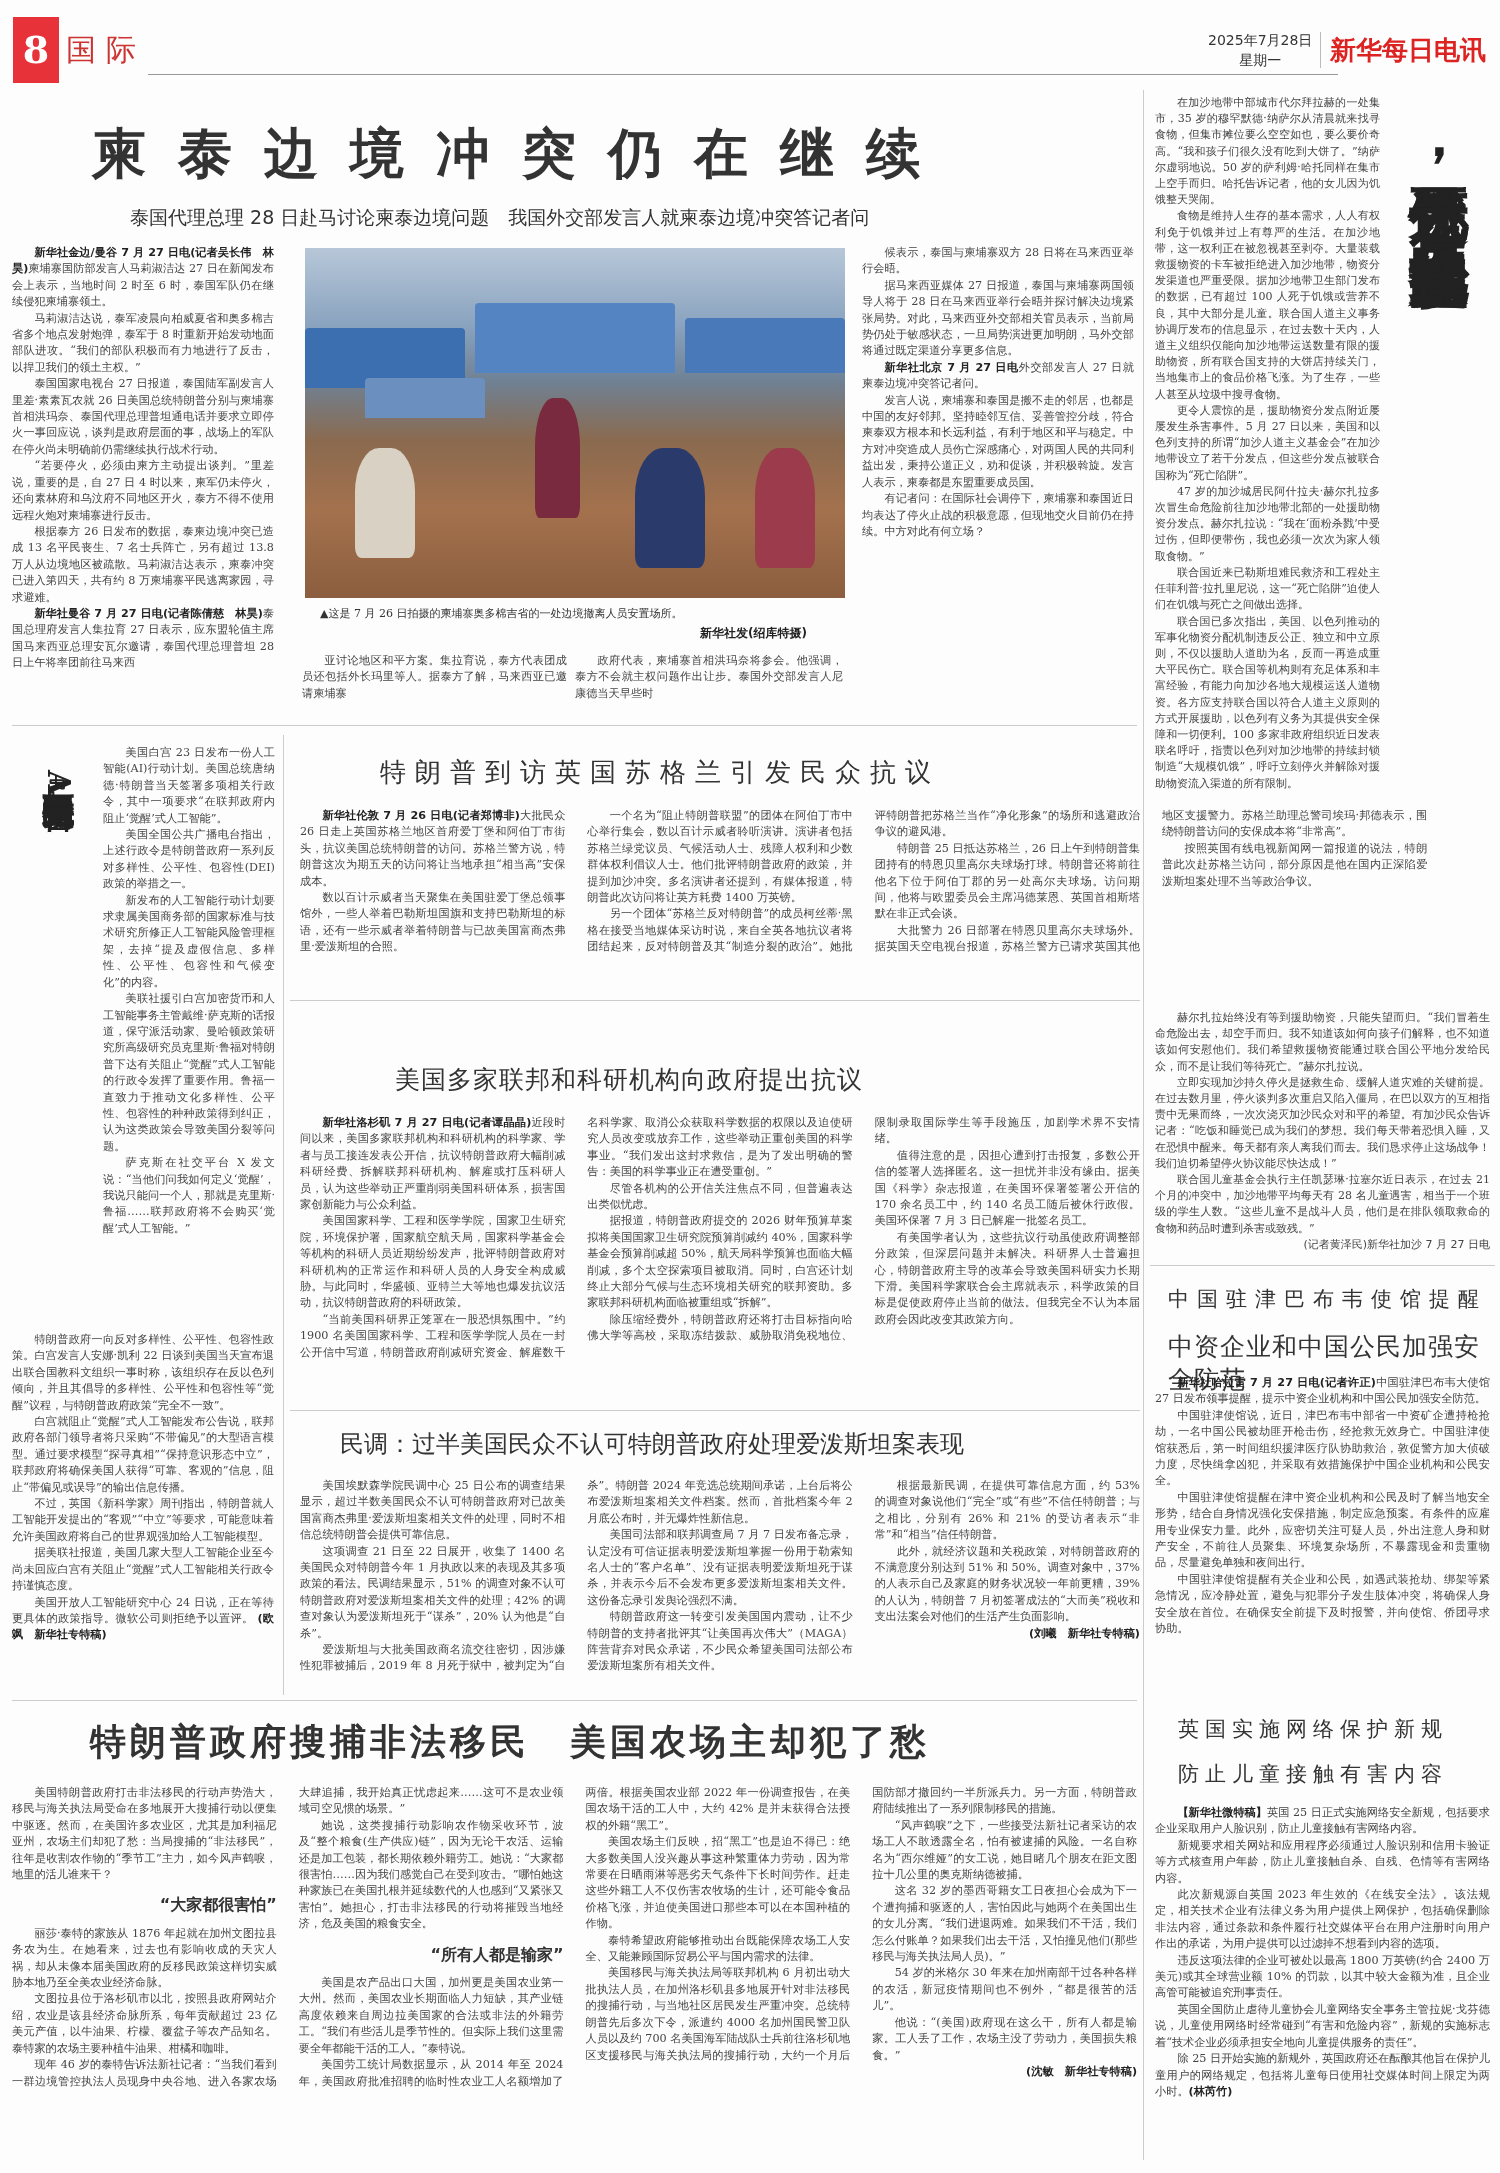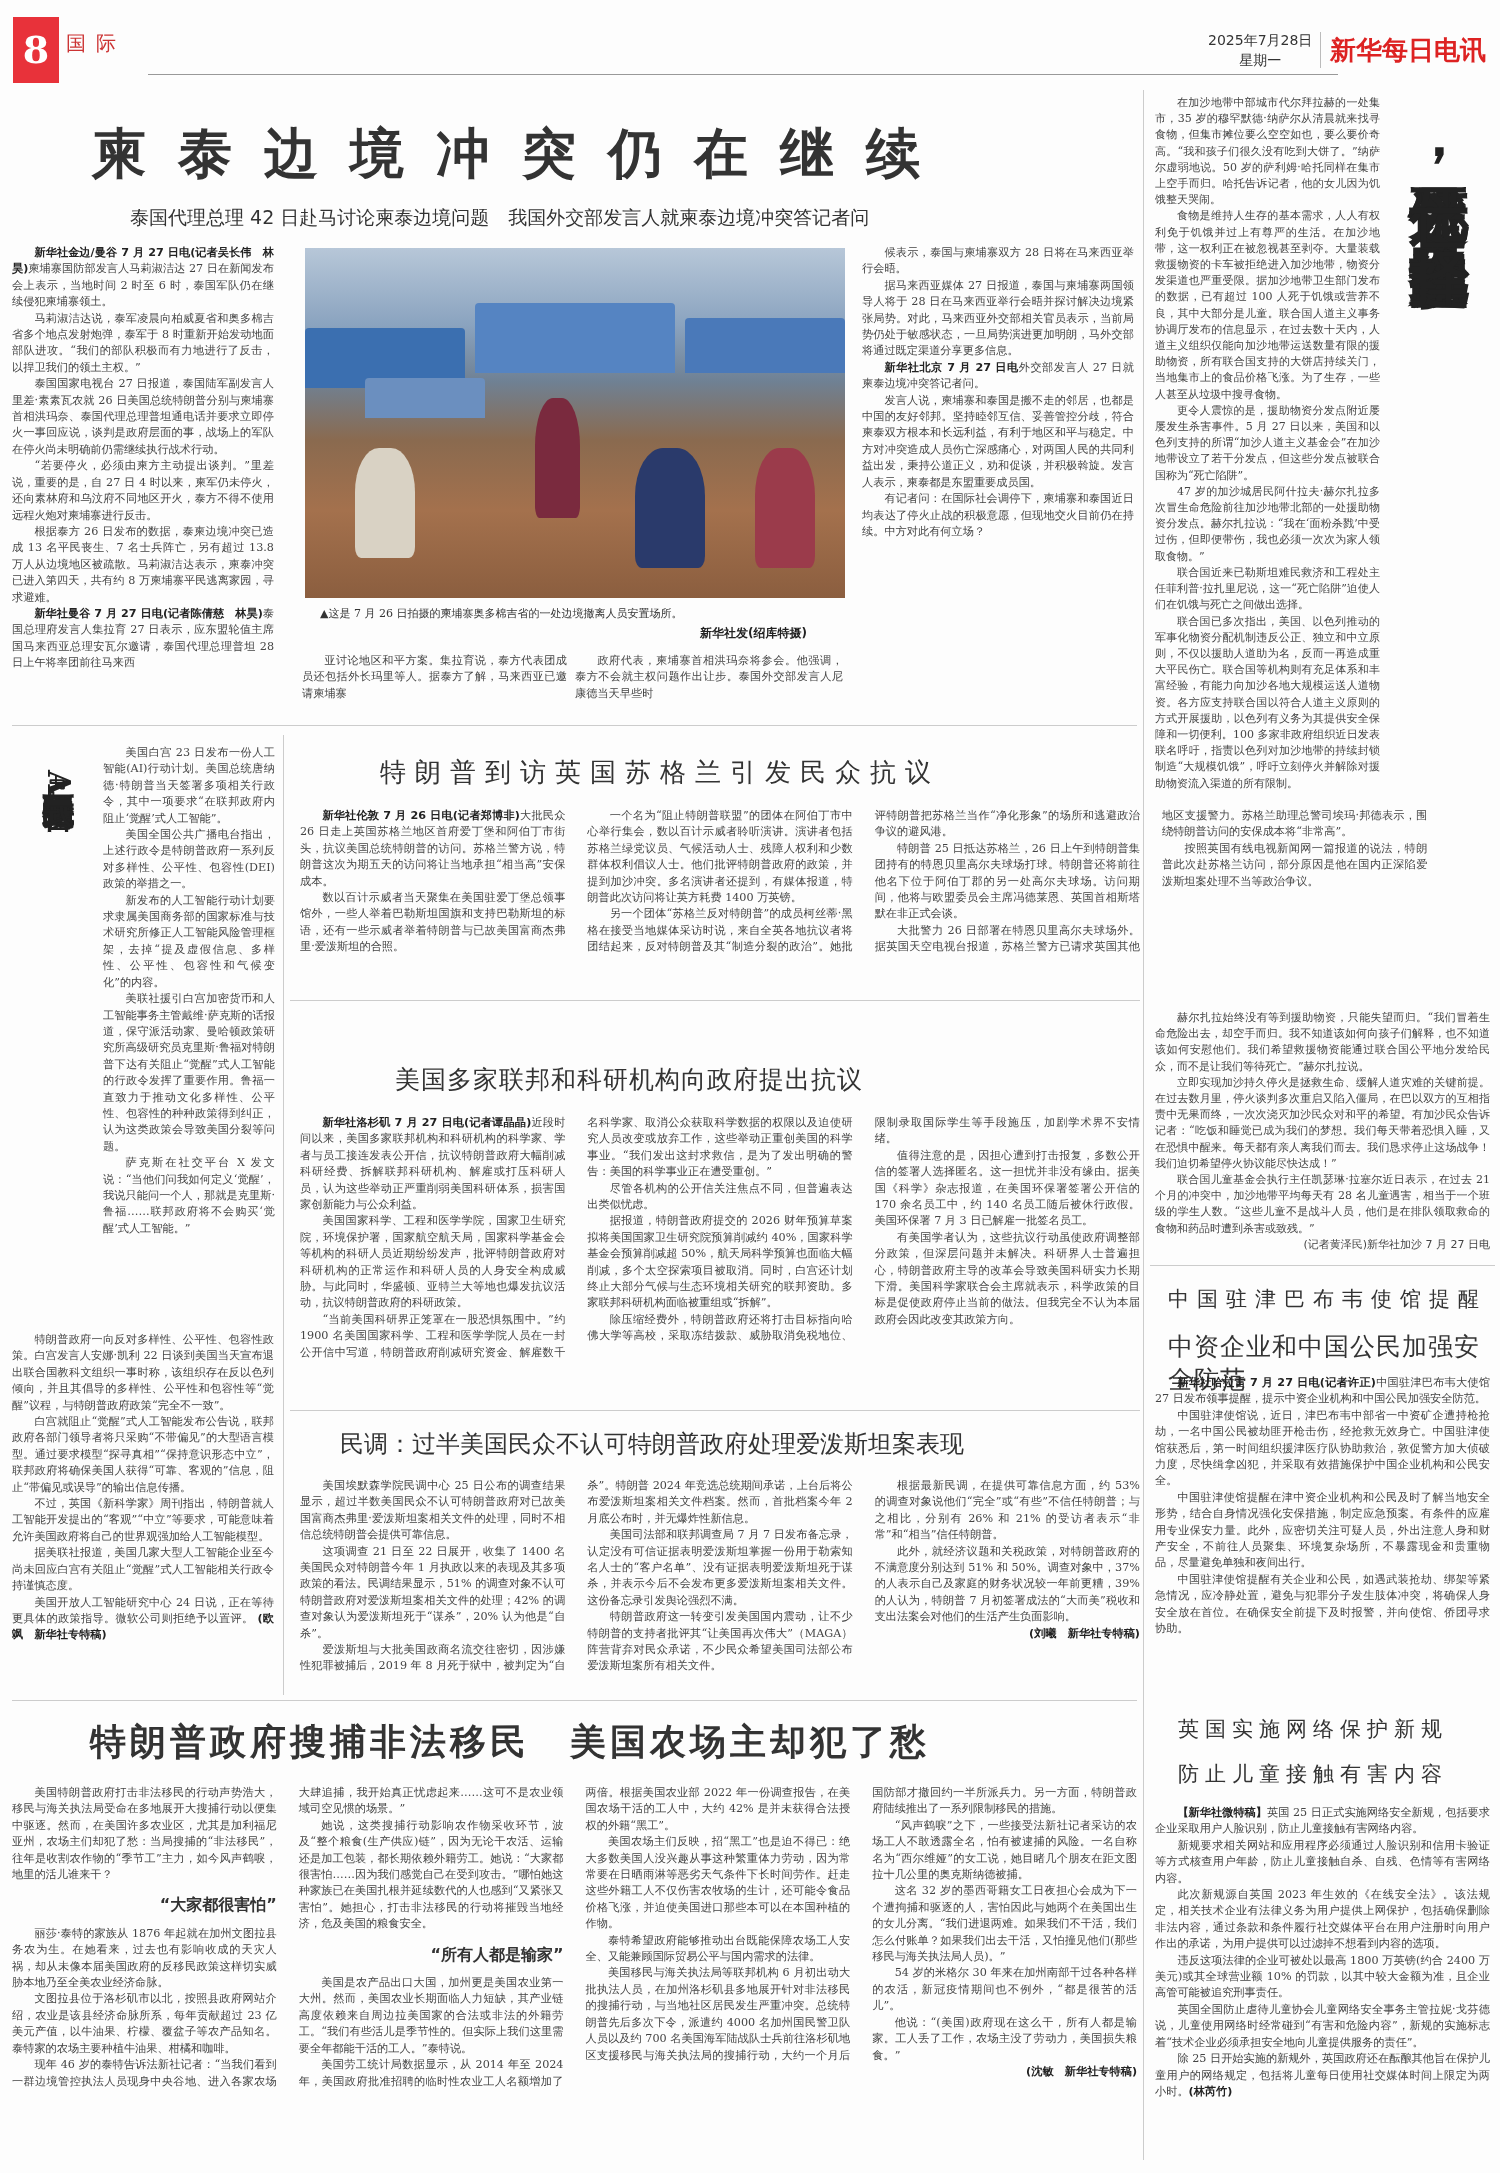--- a/index.html
+++ b/index.html
@@ -2,21 +2,21 @@
 <html><head>
 <meta charset="utf-8">
 <style>
 *{box-sizing:border-box;margin:0;padding:0}
 body{width:1500px;height:2173px;background:#fdfdfd;font-family:"DejaVu Serif",serif;color:#333;position:relative;overflow:hidden}
 .abs{position:absolute}
 .txt{font-size:11.2px;line-height:16.4px;color:#444;text-align:justify;text-indent:2em}
 .txt p{text-indent:2em}
 .lead{font-weight:bold;color:#222;font-family:"DejaVu Sans",sans-serif}
 .mast-num{left:13px;top:17px;width:46px;height:66px;background:#e8323a;color:#fff;font-family:"DejaVu Serif",serif;font-weight:bold;font-size:38px;text-align:center;line-height:66px}
-.mast-sec{left:66px;top:30px;color:#c33;font-size:20px;letter-spacing:10px;font-family:"DejaVu Serif",serif}
+.mast-sec{left:66px;top:30px;color:#c33;font-size:30px;letter-spacing:10px;font-family:"DejaVu Serif",serif}
 .mast-line{left:148px;top:74px;width:1190px;height:1px;background:#999}
 .mast-date{left:1208px;top:30px;text-align:center;font-family:"DejaVu Sans",sans-serif;font-size:14px;line-height:20px;color:#333}
 .mast-sep{left:1320px;top:32px;width:1px;height:36px;background:#bbb}
 .mast-logo{left:1330px;top:33px;color:#d22;font-size:26px;font-weight:bold;font-family:"DejaVu Serif",serif}
 .h1{font-family:"DejaVu Serif",serif;font-weight:bold;color:#333;letter-spacing:18px}
 .sub{font-family:"DejaVu Sans",sans-serif;color:#333;font-size:19px}
 .vtitle{writing-mode:vertical-rl;font-family:"DejaVu Serif",serif;font-weight:bold;color:#222}
 .photo{background:linear-gradient(180deg,#b7c7d8 0%,#8aa3bf 22%,#6f8194 38%,#8a6a4f 55%,#a4714d 75%,#8b5e3f 100%);overflow:hidden}
 .tent{position:absolute;background:#4d78b5;border-radius:4px 4px 0 0}
 .person{position:absolute;border-radius:40% 40% 10% 10%}
@@ -34,21 +34,21 @@
 <div class="abs mast-sec">国际</div>
 <div class="abs mast-line"></div>
 <div class="abs mast-date">
   <div>2025年7月28日</div>
   <div>星期一</div>
 </div>
 <div class="abs mast-sep"></div>
 <div class="abs mast-logo">新华每日电讯</div>
 
 <div class="abs h1" style="left:92px;top:118px;font-size:54px;letter-spacing:32px;">柬泰边境冲突仍在继续</div>
-<div class="abs sub" style="left:130px;top:205px;">泰国代理总理 42 日赴马讨论柬泰边境问题　我国外交部发言人就柬泰边境冲突答记者问</div>
+<div class="abs sub" style="left:130px;top:205px;">泰国代理总理 28 日赴马讨论柬泰边境问题　我国外交部发言人就柬泰边境冲突答记者问</div>
 
 <div class="abs txt" style="left:12px;top:245px;width:262px;">
   <p><span class="lead">新华社金边/曼谷 7 月 27 日电(记者吴长伟　林昊)</span><span>柬埔寨国防部发言人马莉淑洁达 27 日在新闻发布会上表示，当地时间 2 时至 6 时，泰国军队仍在继续侵犯柬埔寨领土。</span></p>
   <p>马莉淑洁达说，泰军凌晨向柏威夏省和奥多棉吉省多个地点发射炮弹，泰军于 8 时重新开始发动地面部队进攻。“我们的部队积极而有力地进行了反击，以捍卫我们的领土主权。”</p>
   <p>泰国国家电视台 27 日报道，泰国陆军副发言人里差·素素瓦农就 26 日美国总统特朗普分别与柬埔寨首相洪玛奈、泰国代理总理普坦通电话并要求立即停火一事回应说，谈判是政府层面的事，战场上的军队在停火尚未明确前仍需继续执行战术行动。</p>
   <p>“若要停火，必须由柬方主动提出谈判。”里差说，重要的是，自 27 日 4 时以来，柬军仍未停火，还向素林府和乌汶府不同地区开火，泰方不得不使用远程火炮对柬埔寨进行反击。</p>
   <p>根据泰方 26 日发布的数据，泰柬边境冲突已造成 13 名平民丧生、7 名士兵阵亡，另有超过 13.8 万人从边境地区被疏散。马莉淑洁达表示，柬泰冲突已进入第四天，共有约 8 万柬埔寨平民逃离家园，寻求避难。</p>
   <p><span class="lead">新华社曼谷 7 月 27 日电(记者陈倩慈　林昊)</span><span>泰国总理府发言人集拉育 27 日表示，应东盟轮值主席国马来西亚总理安瓦尔邀请，泰国代理总理普坦 28 日上午将率团前往马来西</span></p>
 </div>
 

